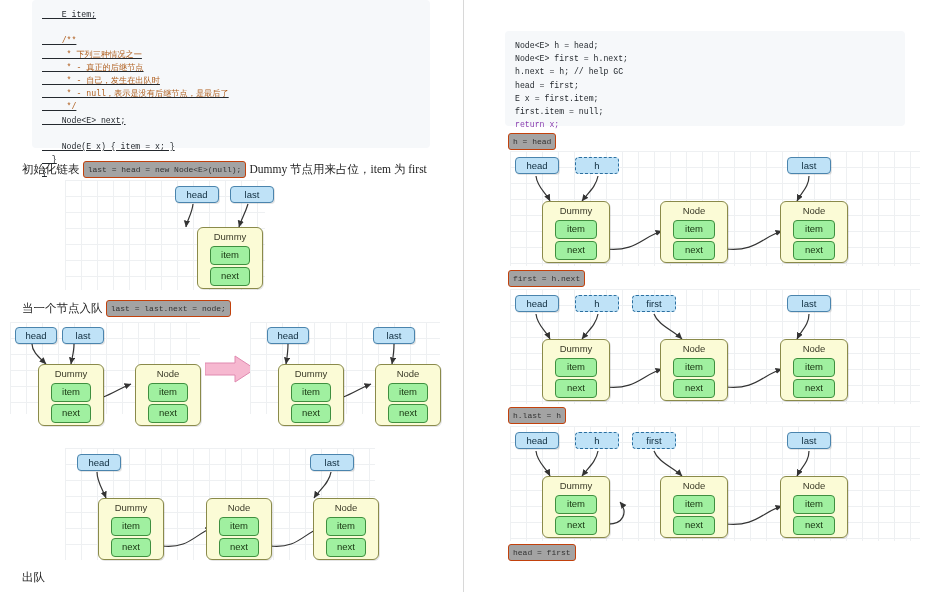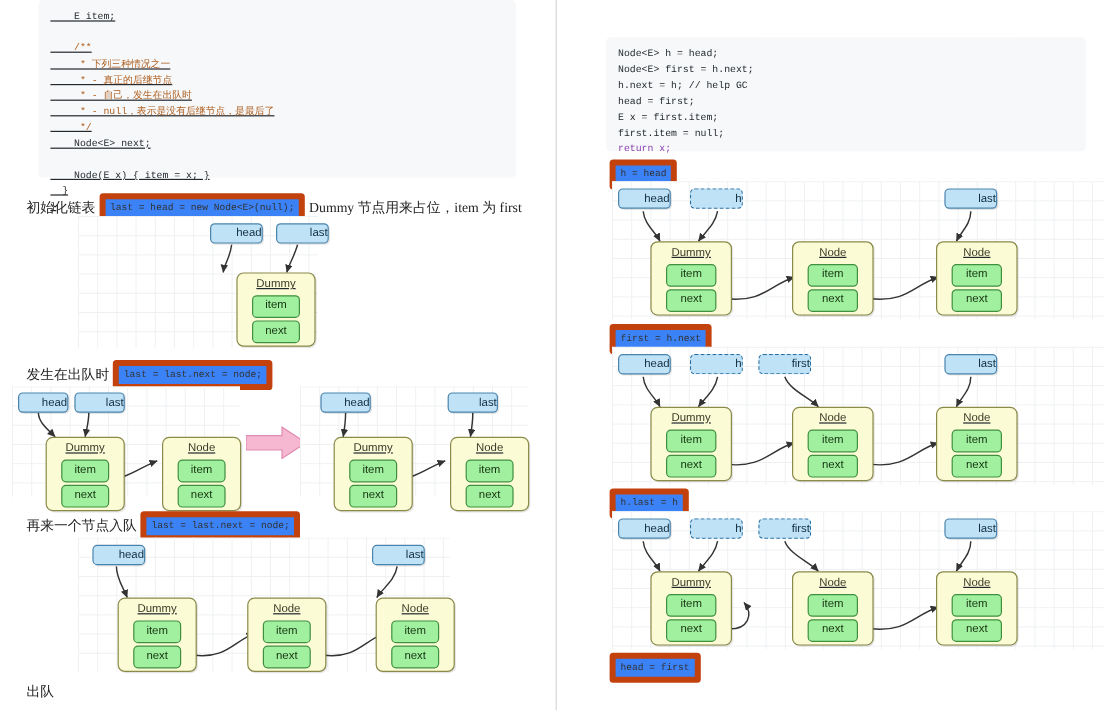--- a/index.html
+++ b/index.html
@@ -22,21 +22,21 @@
     padding:8px 10px;box-sizing:border-box;
   }
   .cm{color:#b06020;}       
   .kw{color:#8b3fb0;}
 
   
   .chip{
     display:inline-block;
     font-family:"Liberation Mono", monospace;
     font-size:8px;line-height:12px;
-    background:#3b82f6;border:5px solid #c2410c;border-radius:3px;
+    background:#a3a3a3;border:1px solid #c2410c;border-radius:3px;
     padding:1.5px 4px;color:#333;vertical-align:middle;
     white-space:pre;
   }
   .caption{
     font-size:11.5px;color:#222;line-height:15px;white-space:nowrap;
   }
   .caption .cn{font-family:Liberation Serif, serif;}
 
   
   .canvas{
@@ -47,39 +47,38 @@
       linear-gradient(to bottom, #eef0f2 1px, transparent 1px);
     background-size:16px 16px;
   }
   .canvas svg{position:absolute;left:0;top:0;overflow:visible;}
 
   
   .node{
     position:absolute;box-sizing:border-box;
     background:#fbfbd6;border:1.3px solid #8a8a4a;border-radius:6px;
     box-shadow:1px 1px 0 rgba(0,0,0,.10);
-    text-decoration:underline;
   }
   .node .ttl{
     text-align:center;font-size:9.5px;color:#3a3a28;
     line-height:13px;padding-top:2px;
   }
   .slot{
     position:absolute;left:12px;right:12px;height:17px;
     background:#a0f0a0;border:1.3px solid #3f8f3f;border-radius:4px;
     text-align:center;font-size:9.5px;line-height:15px;color:#16330f;
   }
   .slot.s1{top:18px;}
   .slot.s2{top:39px;}
 
   
   .pill{
     position:absolute;box-sizing:border-box;
     background:#bfe2f7;border:1.3px solid #4a84ad;border-radius:4px;
-    text-align:right;font-size:9.5px;line-height:15px;color:#0d2b3d;
+    text-align:center;font-size:9.5px;line-height:15px;color:#0d2b3d;
     height:17px;box-shadow:1px 1px 0 rgba(0,0,0,.10);
   }
   .pill.dashed{border-style:dashed;border-width:1.4px;border-color:#2b6fa0;box-shadow:none;}
 
   
   .pinkarrow{position:absolute;}
 </style>
 </head>
 <body>
 
@@ -126,21 +125,21 @@
         <span>last</span>
       </div>
       <div class="node" style="left:132px;top:47px;width:66px;height:62px;">
         <div class="ttl">Dummy</div>
         <div class="slot s1">item</div>
         <div class="slot s2">next</div>
       </div>
     </div>
 
     <div class="caption" style="position:absolute;left:22px;top:300px;">
-      <span class="cn">发生在出队时</span>
+      <span class="cn">当一个节点入队</span>
       <span class="chip">last = last.next = node;</span>
     </div>
 
     <div class="canvas" style="left:10px;top:322px;width:190px;height:92px;position:absolute;">
       <svg width="190" height="92">
         <path d="M22,22 C22,30 30,36 36,42" stroke="#333" stroke-width="1.2" fill="none" marker-end="url(#ah)"></path>
         <path d="M64,22 C64,30 62,36 61,42" stroke="#333" stroke-width="1.2" fill="none" marker-end="url(#ah)"></path>
         <path d="M72,78 C95,79 105,68 121,62" stroke="#333" stroke-width="1.2" fill="none" marker-end="url(#ah)"></path>
       </svg>
       <div class="pill" style="left:5px;top:5px;width:42px;">
@@ -182,24 +181,20 @@
         <div class="slot s1">item</div>
         <div class="slot s2">next</div>
       </div>
       <div class="node" style="left:125px;top:42px;width:66px;height:62px;">
         <div class="ttl">Node</div>
         <div class="slot s1">item</div>
         <div class="slot s2">next</div>
       </div>
     </div>
 
-    <div class="caption" style="position:absolute;left:22px;top:426px;">
-      <span class="cn">再来一个节点入队</span>
-      <span class="chip">last = last.next = node;</span>
-    </div>
 
     <div class="canvas" style="left:65px;top:448px;width:310px;height:112px;position:absolute;">
       <svg width="310" height="112">
         <path d="M32,24 C32,34 38,42 41,50" stroke="#333" stroke-width="1.2" fill="none" marker-end="url(#ah)"></path>
         <path d="M266,24 C264,36 254,42 249,50" stroke="#333" stroke-width="1.2" fill="none" marker-end="url(#ah)"></path>
         <path d="M97,98 C124,101 130,86 147,80" stroke="#333" stroke-width="1.2" fill="none" marker-end="url(#ah)"></path>
         <path d="M205,98 C232,101 238,86 255,80" stroke="#333" stroke-width="1.2" fill="none" marker-end="url(#ah)"></path>
       </svg>
       <div class="pill" style="left:12px;top:6px;width:44px;">
         <span>head</span>

